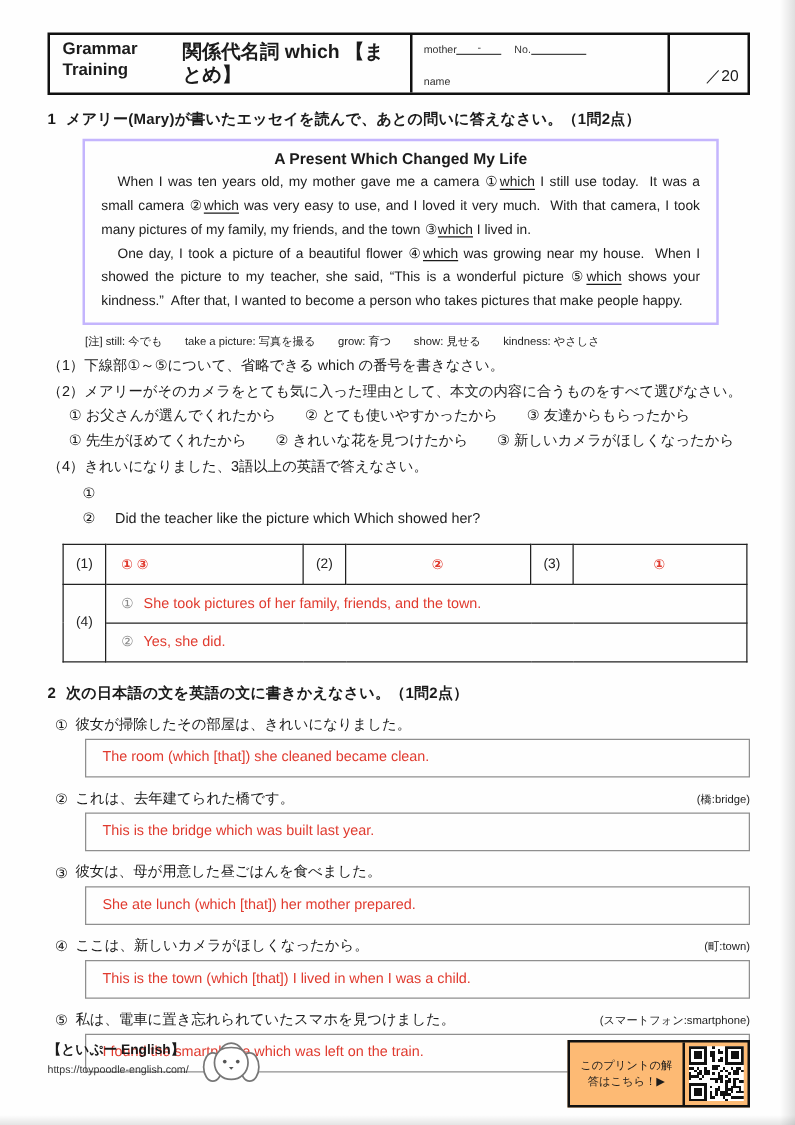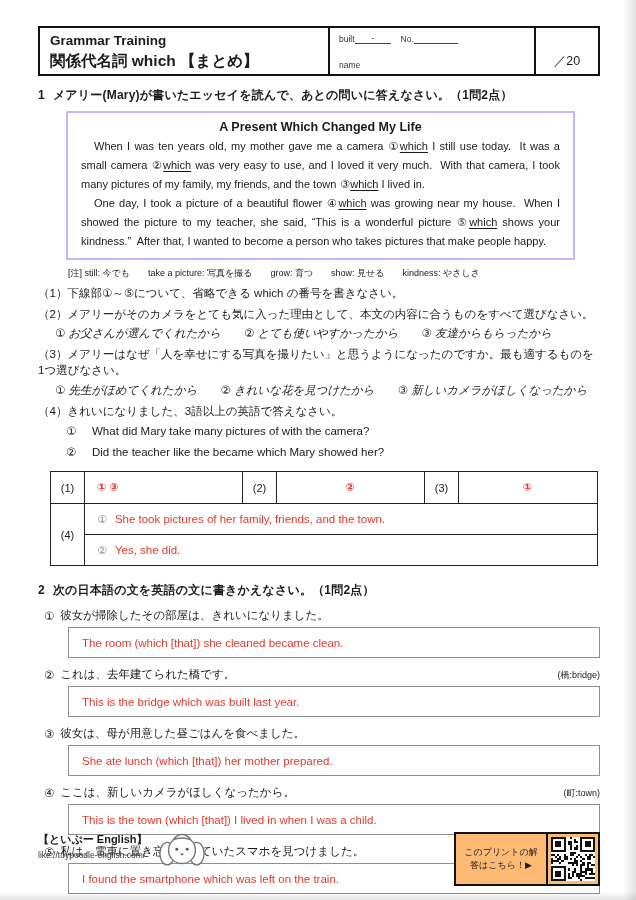--- a/index.html
+++ b/index.html
@@ -6,49 +6,49 @@
   .page{position:relative;width:636px;height:900px;background:#fefefe;overflow:hidden;
         font-family:"Liberation Sans","DejaVu Sans",sans-serif;color:#1b1b1b;}
   .page::after{content:"";position:absolute;top:0;right:0;width:12px;height:100%;
         background:linear-gradient(to right,rgba(0,0,0,0),rgba(0,0,0,.12));pointer-events:none;}
   .page::before{content:"";position:absolute;left:0;bottom:0;width:100%;height:8px;
         background:linear-gradient(to bottom,rgba(0,0,0,0),rgba(0,0,0,.10));pointer-events:none;}
   .content{padding:26px 36px 0 38px;}
 
   
   .hdr{display:flex;border:2px solid #111;height:50px;box-sizing:border-box;}
-  .h-left{flex:1;padding:3px 10px 2px;display:flex;flex-direction:column;justify-content:center;}
+  .h-left{flex:1;padding:3px 10px 2px;display:flex;justify-content:center;}
   .h-title-en{font-weight:bold;font-size:13.5px;line-height:1.25;}
   .h-title-ja{font-weight:bold;font-size:15.5px;line-height:1.25;margin-top:1px;}
   .h-mid{width:206px;border-left:2px solid #111;padding:5px 9px 4px;font-size:8.5px;color:#333;
          display:flex;flex-direction:column;justify-content:space-between;box-sizing:border-box;}
   .h-mid .row{display:flex;align-items:flex-end;}
   .uline{display:inline-block;border-bottom:1px solid #444;text-align:center;height:10px;}
   .u-class{width:36px;} .u-no{width:44px;}
   .h-right{width:64px;border-left:2px solid #111;display:flex;align-items:flex-end;
-           justify-content:center;padding:3px 7px 4px;font-size:12.5px;box-sizing:border-box;}
+           justify-content:flex-end;padding:3px 7px 4px;font-size:12.5px;box-sizing:border-box;}
 
   
   .q-head{font-size:12px;font-weight:bold;margin-top:11px;letter-spacing:.2px;}
   .q-head .q-num{margin-right:8px;}
 
   
   .essay{border:2px solid #c4b5fd;margin:7px 25px 0 28px;padding:6px 13px 8px;}
   .essay-title{text-align:center;font-weight:bold;font-size:12.5px;margin:1px 0 3px;}
   .essay p{margin:0;font-size:11px;line-height:1.72;white-space:pre-wrap;text-indent:13px;
            text-align:justify;}
   .essay u{text-underline-offset:2px;}
   .c-num{padding:0 .5px;}
 
   .notes{font-size:9px;color:#222;margin:7px 0 2px 30px;}
 
   
   .qs{font-size:11.5px;line-height:1.35;}
   .q-line{margin-top:5.5px;}
-  .choices{margin:4px 0 0 17px;font-style:italic;}
+  .choices{margin:4px 0 0 17px;}
   .sub-line{margin:5px 0 0 28px;display:flex;}
   .sub-line .n{width:26px;}
 
   
   table.ans{border-collapse:collapse;table-layout:fixed;width:548px;margin:11px 0 0 12px;}
   table.ans td{border:1.5px solid #222;font-size:11px;vertical-align:middle;box-sizing:border-box;}
   td.lbl{width:34px;text-align:center;color:#222;}
   tr.r1 td{height:32px;}
   td.ansc{color:var(--red);font-size:11.5px;padding-left:12px;font-weight:bold;}
   td.center{text-align:center;padding-left:0;}
@@ -82,21 +82,21 @@
 <div class="page">
   <div class="content">
 
     <div class="hdr">
       <div class="h-left">
         <div class="h-title-en">Grammar Training</div>
         <div class="h-title-ja">関係代名詞 which 【まとめ】</div>
       </div>
       <div class="h-mid">
         <div class="row">
-          <span>built</span>
+          <span>mother</span>
           <span class="uline u-class">-</span>
           <span style="width:10px"></span>
           <span>No.</span>
           <span class="uline u-no"></span>
         </div>
         <div class="row">
           <span>name</span>
         </div>
       </div>
       <div class="h-right">
@@ -119,34 +119,30 @@
     <div class="notes">[注] still: 今でも　　take a picture: 写真を撮る　　grow: 育つ　　show: 見せる　　kindness: やさしさ</div>
 
     <div class="qs">
       <div class="q-line">
         <span>（1）</span><span>下線部①～⑤について、省略できる which の番号を書きなさい。</span>
       </div>
       <div class="q-line">
         <span>（2）</span><span>メアリーがそのカメラをとても気に入った理由として、本文の内容に合うものをすべて選びなさい。</span>
       </div>
       <div class="choices">① お父さんが選んでくれたから　　② とても使いやすかったから　　③ 友達からもらったから</div>
-      <div class="q-line">
-        <span>（3）</span><span>メアリーはなぜ「人を幸せにする写真を撮りたい」と思うようになったのですか。最も適するものを1つ選びなさい。</span>
-      </div>
       <div class="choices">① 先生がほめてくれたから　　② きれいな花を見つけたから　　③ 新しいカメラがほしくなったから</div>
       <div class="q-line">
         <span>（4）</span><span>きれいになりました、3語以上の英語で答えなさい。</span>
       </div>
       <div class="sub-line">
         <span class="n">①</span>
-        <span>What did Mary take many pictures of with the camera?</span>
       </div>
       <div class="sub-line">
         <span class="n">②</span>
-        <span>Did the teacher like the became which Mary showed her?</span>
+        <span>Did the teacher like the picture which Which showed her?</span>
       </div>
     </div>
 
     <table class="ans">
       <tbody>
           <tr class="r1">
         <td class="lbl" style="width:34px">(1)</td>
         <td class="ansc" style="width:158px">① ③</td>
         <td class="lbl" style="width:34px">(2)</td>
         <td class="ansc center" style="width:148px">②</td>
@@ -209,21 +205,21 @@
           </div>
           <div class="s2-box">I found the smartphone which was left on the train.</div>
         </div>
       </div>
 
   </div>
 
   <div class="footer">
     <div>
       <div class="brand-name">【といぷー English】</div>
-      <div class="brand-url">like://toypoodle-english.com/</div>
+      <div class="brand-url">https://toypoodle-english.com/</div>
     </div>
     <div class="dog">
       <svg width="52" height="46" viewBox="0 0 60 52">
         <g fill="#ffffff" stroke="#777" stroke-width="1.6" stroke-linejoin="round">
           <ellipse cx="13" cy="29" rx="8.5" ry="13"></ellipse>
           <ellipse cx="47" cy="29" rx="8.5" ry="13"></ellipse>
           <circle cx="30" cy="25" r="15.5"></circle>
           <path d="M20 13 q4 -6 10 -6 q6 0 10 6 q-4 -2 -10 -2 q-6 0 -10 2 z"></path>
         </g>
         <g fill="#555">

